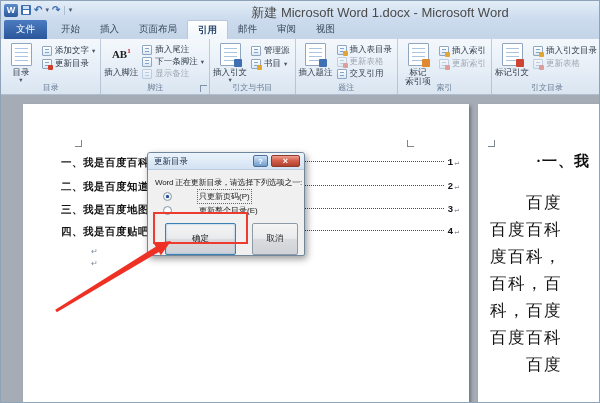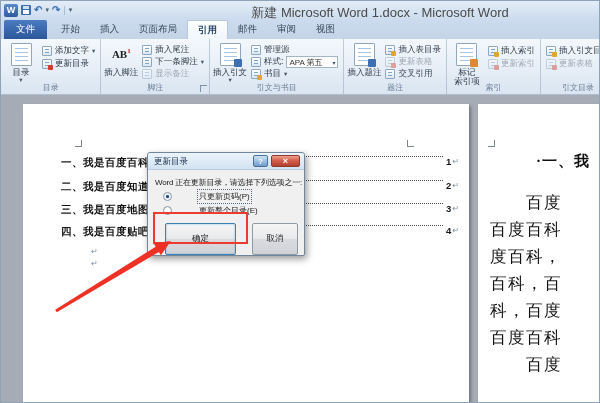--- a/index.html
+++ b/index.html
@@ -76,22 +76,22 @@
   .combo .sarrow{font-size:6px;color:#44566c;}
 
   
   .docarea{position:absolute;left:0;top:94px;right:0;bottom:0;background:#a6acb5;overflow:hidden;}
   .page{position:absolute;background:#fff;box-shadow:2px 2px 3px rgba(50,55,65,.45);}
   .page-left{left:22px;top:9px;width:446px;height:300px;height:309px;}
   .page-right{left:477px;top:9px;width:123px;height:309px;overflow:hidden;}
   .cmark{position:absolute;width:7px;height:7px;border-right:1px solid #7d858f;border-bottom:1px solid #7d858f;}
   .cmark.mirror{border-right:none;border-left:1px solid #7d858f;}
 
-  .tocrow{position:absolute;left:38px;right:10px;height:14px;display:flex;align-items:flex-start;
-    font-family:Liberation Sans, sans-serif;}
+  .tocrow{position:absolute;left:38px;right:10px;height:14px;display:flex;align-items:center;
+    font-family:Liberation Mono, monospace;}
   .toc-text{font-size:10.5px;font-weight:bold;color:#141414;letter-spacing:.5px;white-space:nowrap;line-height:12px;}
   .toc-leader{flex:1;border-bottom:1.5px dotted #4c4c4c;margin:0 3px 3px 3px;}
   .toc-page{font-size:9.5px;font-weight:bold;color:#141414;line-height:12px;}
   .pilcrow{font-size:8px;color:#7d8b9a;line-height:12px;margin-left:1px;}
   .pmark{position:absolute;font-size:8px;color:#7d8b9a;}
 
   .p2-heading{position:absolute;left:58px;top:48px;font-family:"Liberation Serif",serif;
     font-size:15px;font-weight:bold;color:#111;white-space:nowrap;letter-spacing:1px;}
   .p2-line{position:absolute;left:12px;font-family:"Liberation Serif",serif;font-size:16.5px;
     color:#111;white-space:nowrap;letter-spacing:1.5px;}
@@ -214,28 +214,20 @@
         <span class="bigicon acc-blue"></span>
         <span>插入引文</span>
         <span class="bigarrow">▾</span>
       </div>
       <div class="smallcol">
         <div class="sbtn">
           <span class="mini"></span>
           <span>管理源</span>
         </div>
         <div class="sbtn">
-          <span class="mini"></span>
-          <span>样式:</span>
-          <span class="combo">
-            <span>APA 第五</span>
-            <span class="sarrow">▾</span>
-          </span>
-        </div>
-        <div class="sbtn">
           <span class="mini gold"></span>
           <span>书目</span>
           <span class="sarrow">▾</span>
         </div>
       </div>
       <div class="rgroup-label">引文与书目</div>
     </div>
 
     <div class="rgroup">
       <div class="bigbtn">
@@ -272,20 +264,24 @@
         </div>
         <div class="sbtn disabled">
           <span class="mini red"></span>
           <span>更新索引</span>
         </div>
       </div>
       <div class="rgroup-label">索引</div>
     </div>
 
     <div class="rgroup">
+      <div class="bigbtn">
+        <span class="bigicon acc-red"></span>
+        <span>标记引文</span>
+      </div>
       <div class="smallcol">
         <div class="sbtn">
           <span class="mini gold"></span>
           <span>插入引文目录</span>
         </div>
         <div class="sbtn disabled">
           <span class="mini red"></span>
           <span>更新表格</span>
         </div>
       </div>

